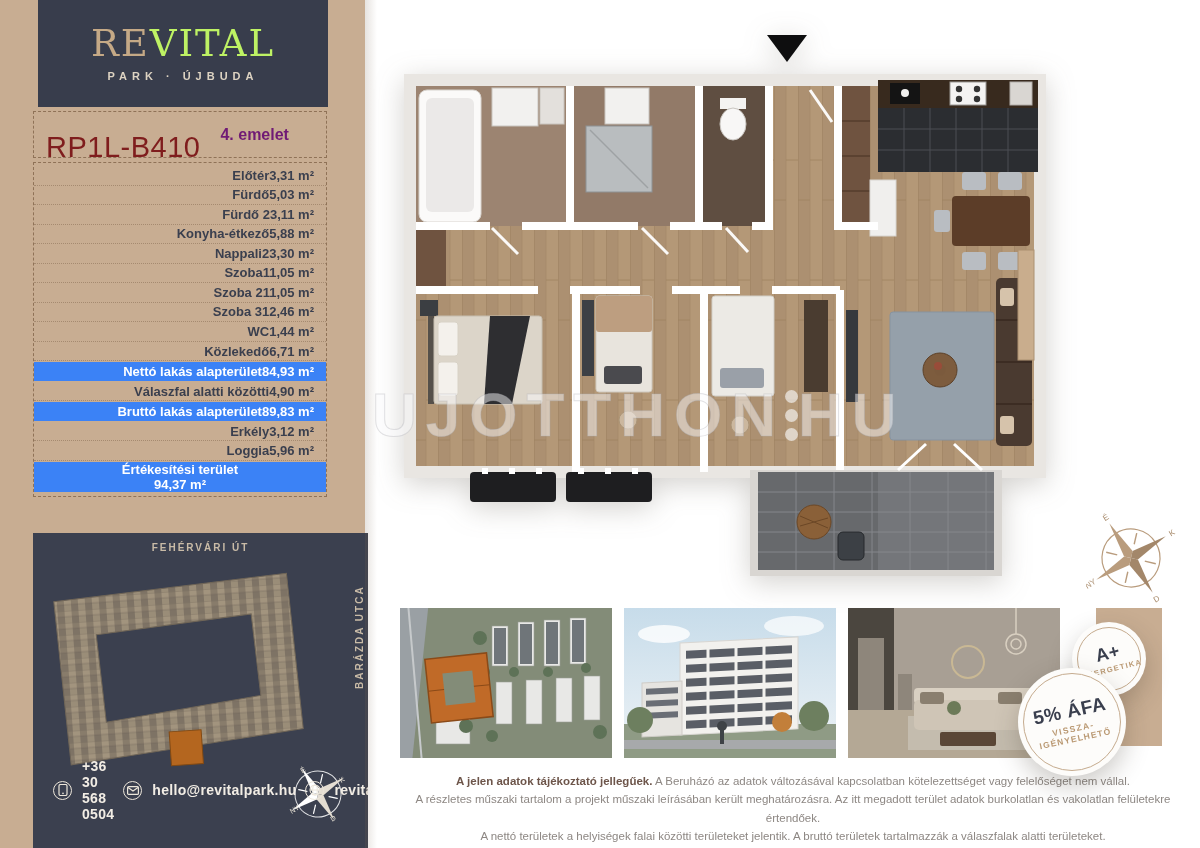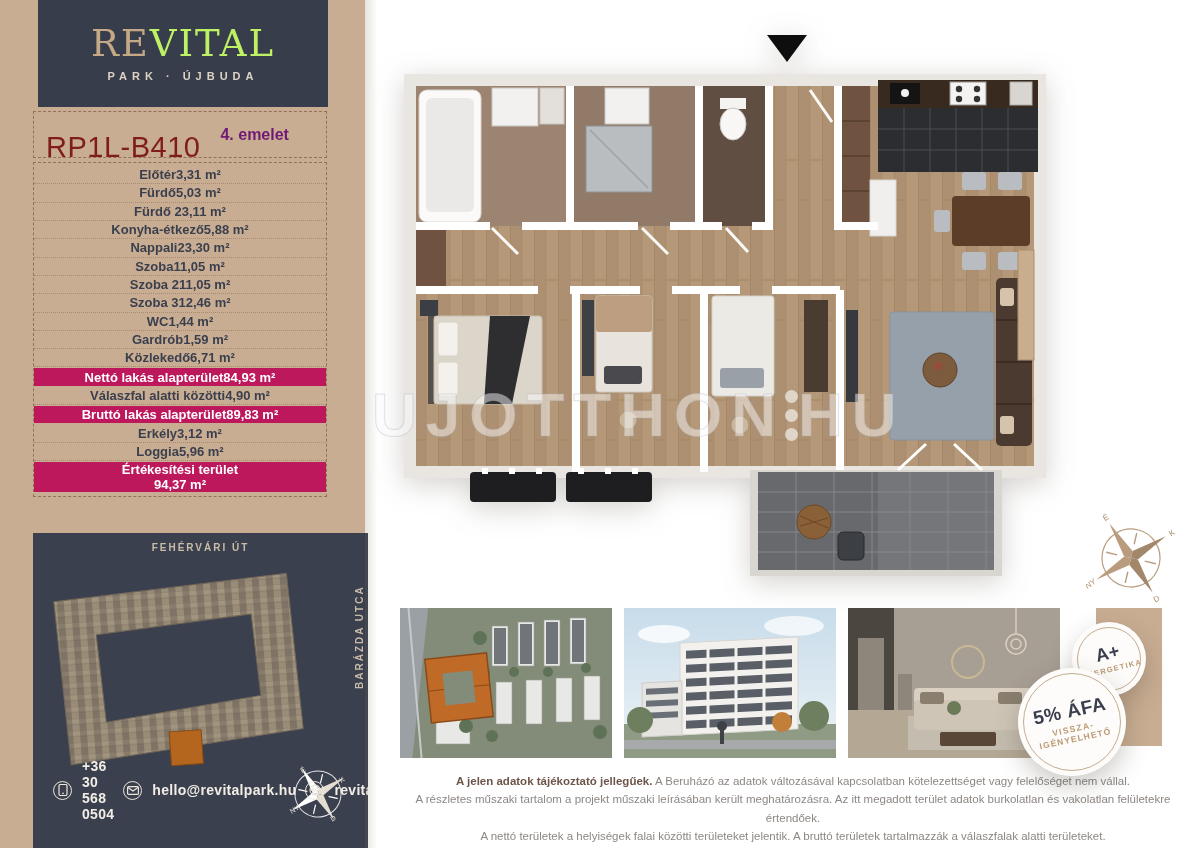--- a/index.html
+++ b/index.html
@@ -19,25 +19,25 @@
   .logo-main .vital { color:#bef264; }
   .logo-sub { margin-top:8px; font-size:11px; letter-spacing:5px; color:#ddd3c2; font-weight:600; }
 
   .unit-box { position:absolute; left:33px; top:111px; width:294px; height:47px;
      border:1px dashed #8f7257; display:flex; align-items:center; padding:0 12px; }
   .unit-code { font-size:29px; font-weight:400; color:#7f1d1d; letter-spacing:.5px;margin-top:25px; }
   .unit-floor { font-size:16px; font-weight:700; color:#701a75; margin-left:20px; }
 
   .areas-box { position:absolute; left:33px; top:162px; width:294px; height:335px;
      border:1px dashed #8f7257; padding:3px 0; display:flex; flex-direction:column; }
-  .arow { flex:1; display:flex; align-items:center; justify-content:center;
+  .arow { flex:1; display:flex; align-items:center; justify-content:flex-end;
      padding:0 12px; font-size:13px; font-weight:600; color:#3a3f4e;
      border-bottom:1px dotted rgba(122,95,72,.45); }
   .arow:last-child { border-bottom:none;flex-direction:column; }
-  .arow.hl { background:#be185d; color:#ffffff; font-weight:700; border-bottom:none; margin:1px 0; }
+  .arow.hl { background:#3b82f6; color:#ffffff; font-weight:700; border-bottom:none; margin:1px 0; }
   .avalue { font-weight:600; }
   .arow.hl .avalue { font-weight:700; }
 
   .site-panel { position:absolute; left:33px; top:533px; width:335px; height:315px; background:#3b404f; overflow:hidden; }
   .street-top { position:absolute; left:0; right:0; top:9px; text-align:center; font-size:10px;
      letter-spacing:2px; color:#c9bba7; font-weight:700; }
   .street-right { position:absolute; right:3px; top:34px; height:140px; writing-mode:vertical-rl;
      transform:rotate(180deg); font-size:10px; letter-spacing:2px; color:#c9bba7; font-weight:700; text-align:center; }
   .siteplan-svg { position:absolute; left:8px; top:22px; }
   .mini-compass { position:absolute; right:16px; bottom:18px; }
@@ -129,24 +129,20 @@
           <span class="alabel">Szoba 2</span>
           <span class="avalue">11,05 m²</span>
         </div>
         <div class="arow">
           <span class="alabel">Szoba 3</span>
           <span class="avalue">12,46 m²</span>
         </div>
         <div class="arow">
           <span class="alabel">WC</span>
           <span class="avalue">1,44 m²</span>
-        </div>
-        <div class="arow">
-          <span class="alabel">Gardrób</span>
-          <span class="avalue">1,59 m²</span>
         </div>
         <div class="arow">
           <span class="alabel">Közlekedő</span>
           <span class="avalue">6,71 m²</span>
         </div>
         <div class="arow hl">
           <span class="alabel">Nettó lakás alapterület</span>
           <span class="avalue">84,93 m²</span>
         </div>
         <div class="arow">

